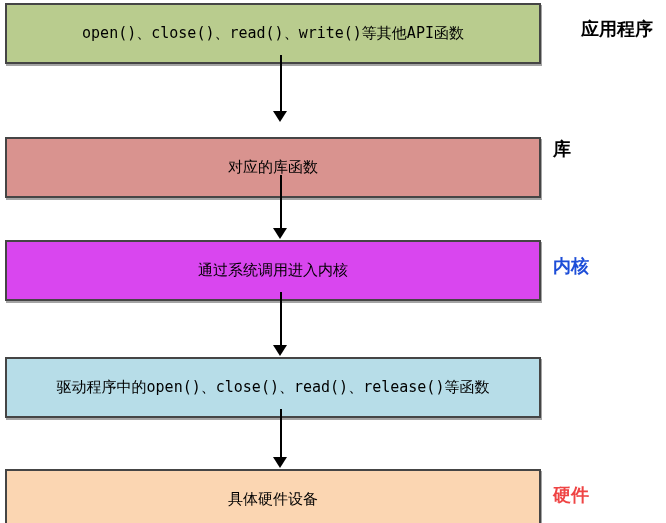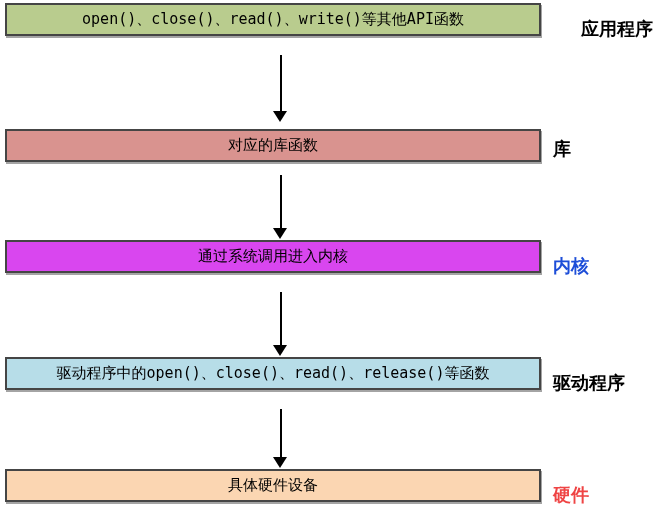--- a/index.html
+++ b/index.html
@@ -12,21 +12,21 @@
     width: 666px;
     height: 523px;
     background: #ffffff;
     overflow: hidden;
     font-family: "DejaVu Sans", sans-serif;
   }
   .layer-box {
     position: absolute;
     left: 5px;
     width: 536px;
-    height: 33px;
+    height: 61px;
     box-sizing: border-box;
     border: 2px solid #454545;
     box-shadow: 1px 2px 0 rgba(90,90,90,0.55);
     display: flex;
     align-items: center;
     justify-content: center;
     text-align: center;
   }
   .layer-box span {
     font-family: "DejaVu Sans Mono", "DejaVu Sans", monospace;
@@ -65,21 +65,21 @@
     bottom: 0;
     left: 0;
     width: 0;
     height: 0;
     border-left: 7px solid transparent;
     border-right: 7px solid transparent;
     border-top: 11px solid currentColor;
   }
   
   .box-1 { top: 3px; }
-  .box-2 { top: 129px; }
+  .box-2 { top: 137px; }
   .box-3 { top: 240px; }
   .box-4 { top: 357px; }
   .box-5 { top: 469px; }
   .lbl-1 { top: 3px;   height: 51px; margin-left: 28px; }
   .lbl-2 { top: 123px; height: 51px; }
   .lbl-3 { top: 240px; height: 51px; }
   .lbl-4 { top: 357px; height: 51px; }
   .lbl-5 { top: 469px; height: 51px; }
   .arr-1 { top: 55px;  height: 67px; }
   .arr-2 { top: 175px; height: 64px; }
@@ -117,21 +117,20 @@
   <div class="side-label lbl-3" style="color: #1d4ed8;">内核</div>
 
   <div class="flow-arrow arr-3" style="color: rgb(0, 0, 0);">
     <div class="arrow-line"></div>
     <div class="arrow-head"></div>
   </div>
 
   <div class="layer-box box-4" style="background-color: rgb(183, 221, 232); border-color: rgb(69, 69, 69);">
     <span>驱动程序中的open()、close()、read()、release()等函数</span>
   </div>
-  <div class="side-label lbl-4" style="color: rgb(0, 0, 0);">驱动程序</div>
 
   <div class="flow-arrow arr-4" style="color: rgb(0, 0, 0);">
     <div class="arrow-line"></div>
     <div class="arrow-head"></div>
   </div>
 
   <div class="layer-box box-5" style="background-color: rgb(251, 214, 178); border-color: rgb(69, 69, 69);">
     <span>具体硬件设备</span>
   </div>
   <div class="side-label lbl-5" style="color: #ef4444;">硬件</div>

